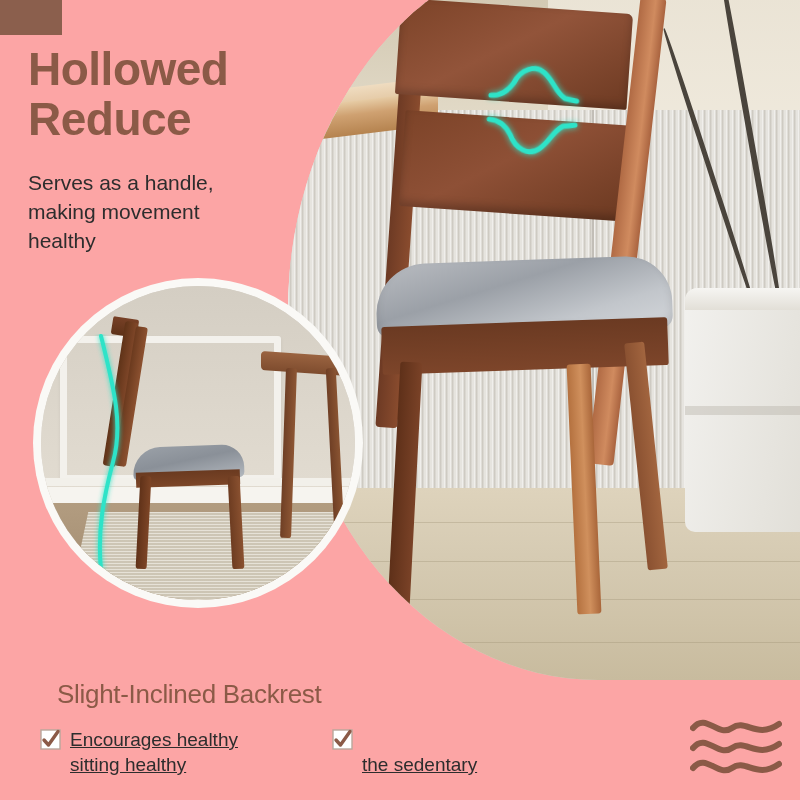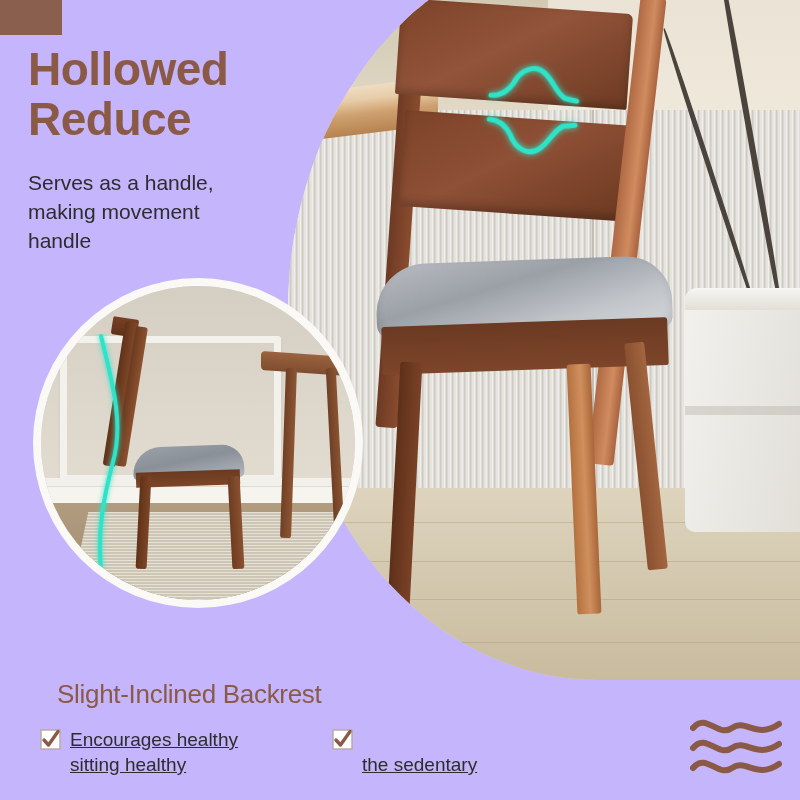--- a/index.html
+++ b/index.html
@@ -3,21 +3,21 @@
 <meta charset="utf-8">
 <title>Hollowed Design</title>
 <style>
   html,body{margin:0;padding:0;}
   body{
     width:800px;height:800px;overflow:hidden;
     background:#faf8f5;
     font-family:"Liberation Sans", sans-serif;
     position:relative;
   }
-  #stage{position:absolute;inset:0;width:800px;height:800px;background:#c4b5fd;overflow:hidden;}
+  #stage{position:absolute;inset:0;width:800px;height:800px;background:#fca5a5;overflow:hidden;}
 
   
   .corner-block{position:absolute;left:0;top:0;width:62px;height:35px;background:#8b5f4d;}
 
   
   .main-photo{
     position:absolute;left:288px;top:-60px;width:620px;height:740px;
     border-radius:50% 0 0 50% / 50% 0 0 50%;
     overflow:hidden;
     background:#d9d5cd;
@@ -255,21 +255,21 @@
   </div>
 
   <div class="headline">
     <div>Hollowed</div>
     <div>Reduce</div>
   </div>
 
   <div class="subhead">
     <div>Serves as a handle,</div>
     <div>making movement</div>
-    <div>handle</div>
+    <div>healthy</div>
   </div>
 
   <div class="bottom-title">Slight-Inclined Backrest</div>
 
   <div class="bullets">
     <div class="bullet">
       <span class="chk">
         <svg viewBox="0 0 21 21" xmlns="http://www.w3.org/2000/svg">
           <rect x="1" y="1" width="19" height="19" fill="#ffffff" stroke="#b9a79c" stroke-width="1.4"></rect>
           <path d="M4 11 L8.5 16 L18 2.5" fill="none" stroke="#8b5a47" stroke-width="3.4" stroke-linecap="round" stroke-linejoin="round"></path>

